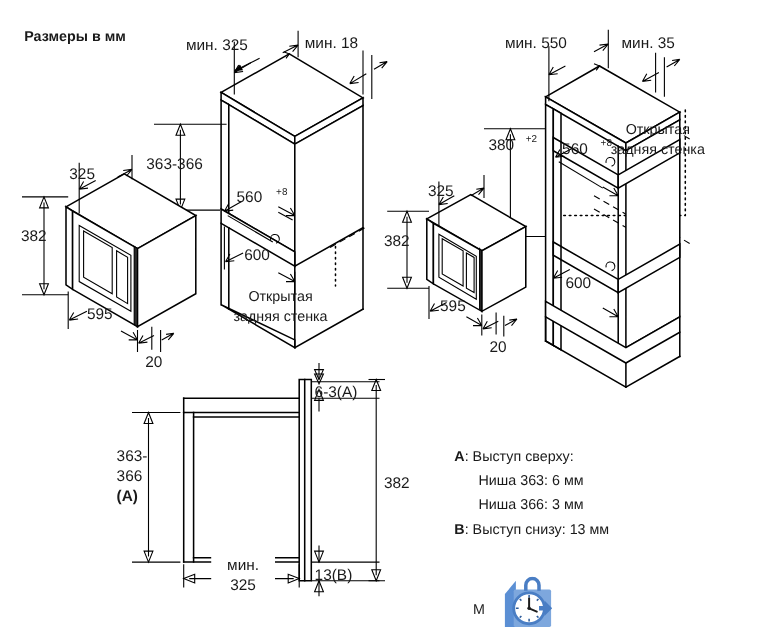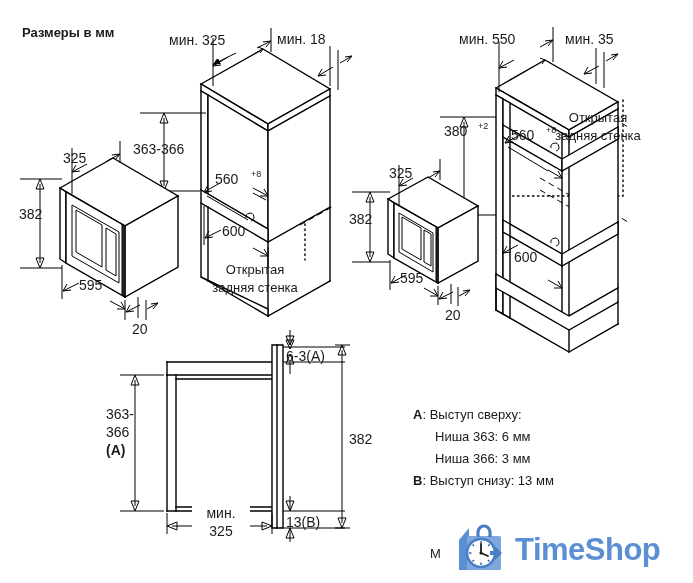--- a/index.html
+++ b/index.html
@@ -411,14 +411,13 @@
           <path d="M17.5 20.5 L19 22"></path>
       </g>
 
       <path d="M26 29 L26 20" stroke="#1c1c1c" stroke-width="1.8" stroke-linecap="round"></path>
       <path d="M26 29 L33 32" stroke="#1c1c1c" stroke-width="1.8" stroke-linecap="round"></path>
       <circle cx="26" cy="29" r="1.6" fill="#1c1c1c"></circle>
 
       <path d="M40 22 L47 29 L40 36 L40 31 L35 31 L35 27 L40 27 Z" fill="#4a7ec4"></path>
     </svg>
   </div>
-  <span class="word">TimeShop</span>
 </div>
 
 </body></html>

